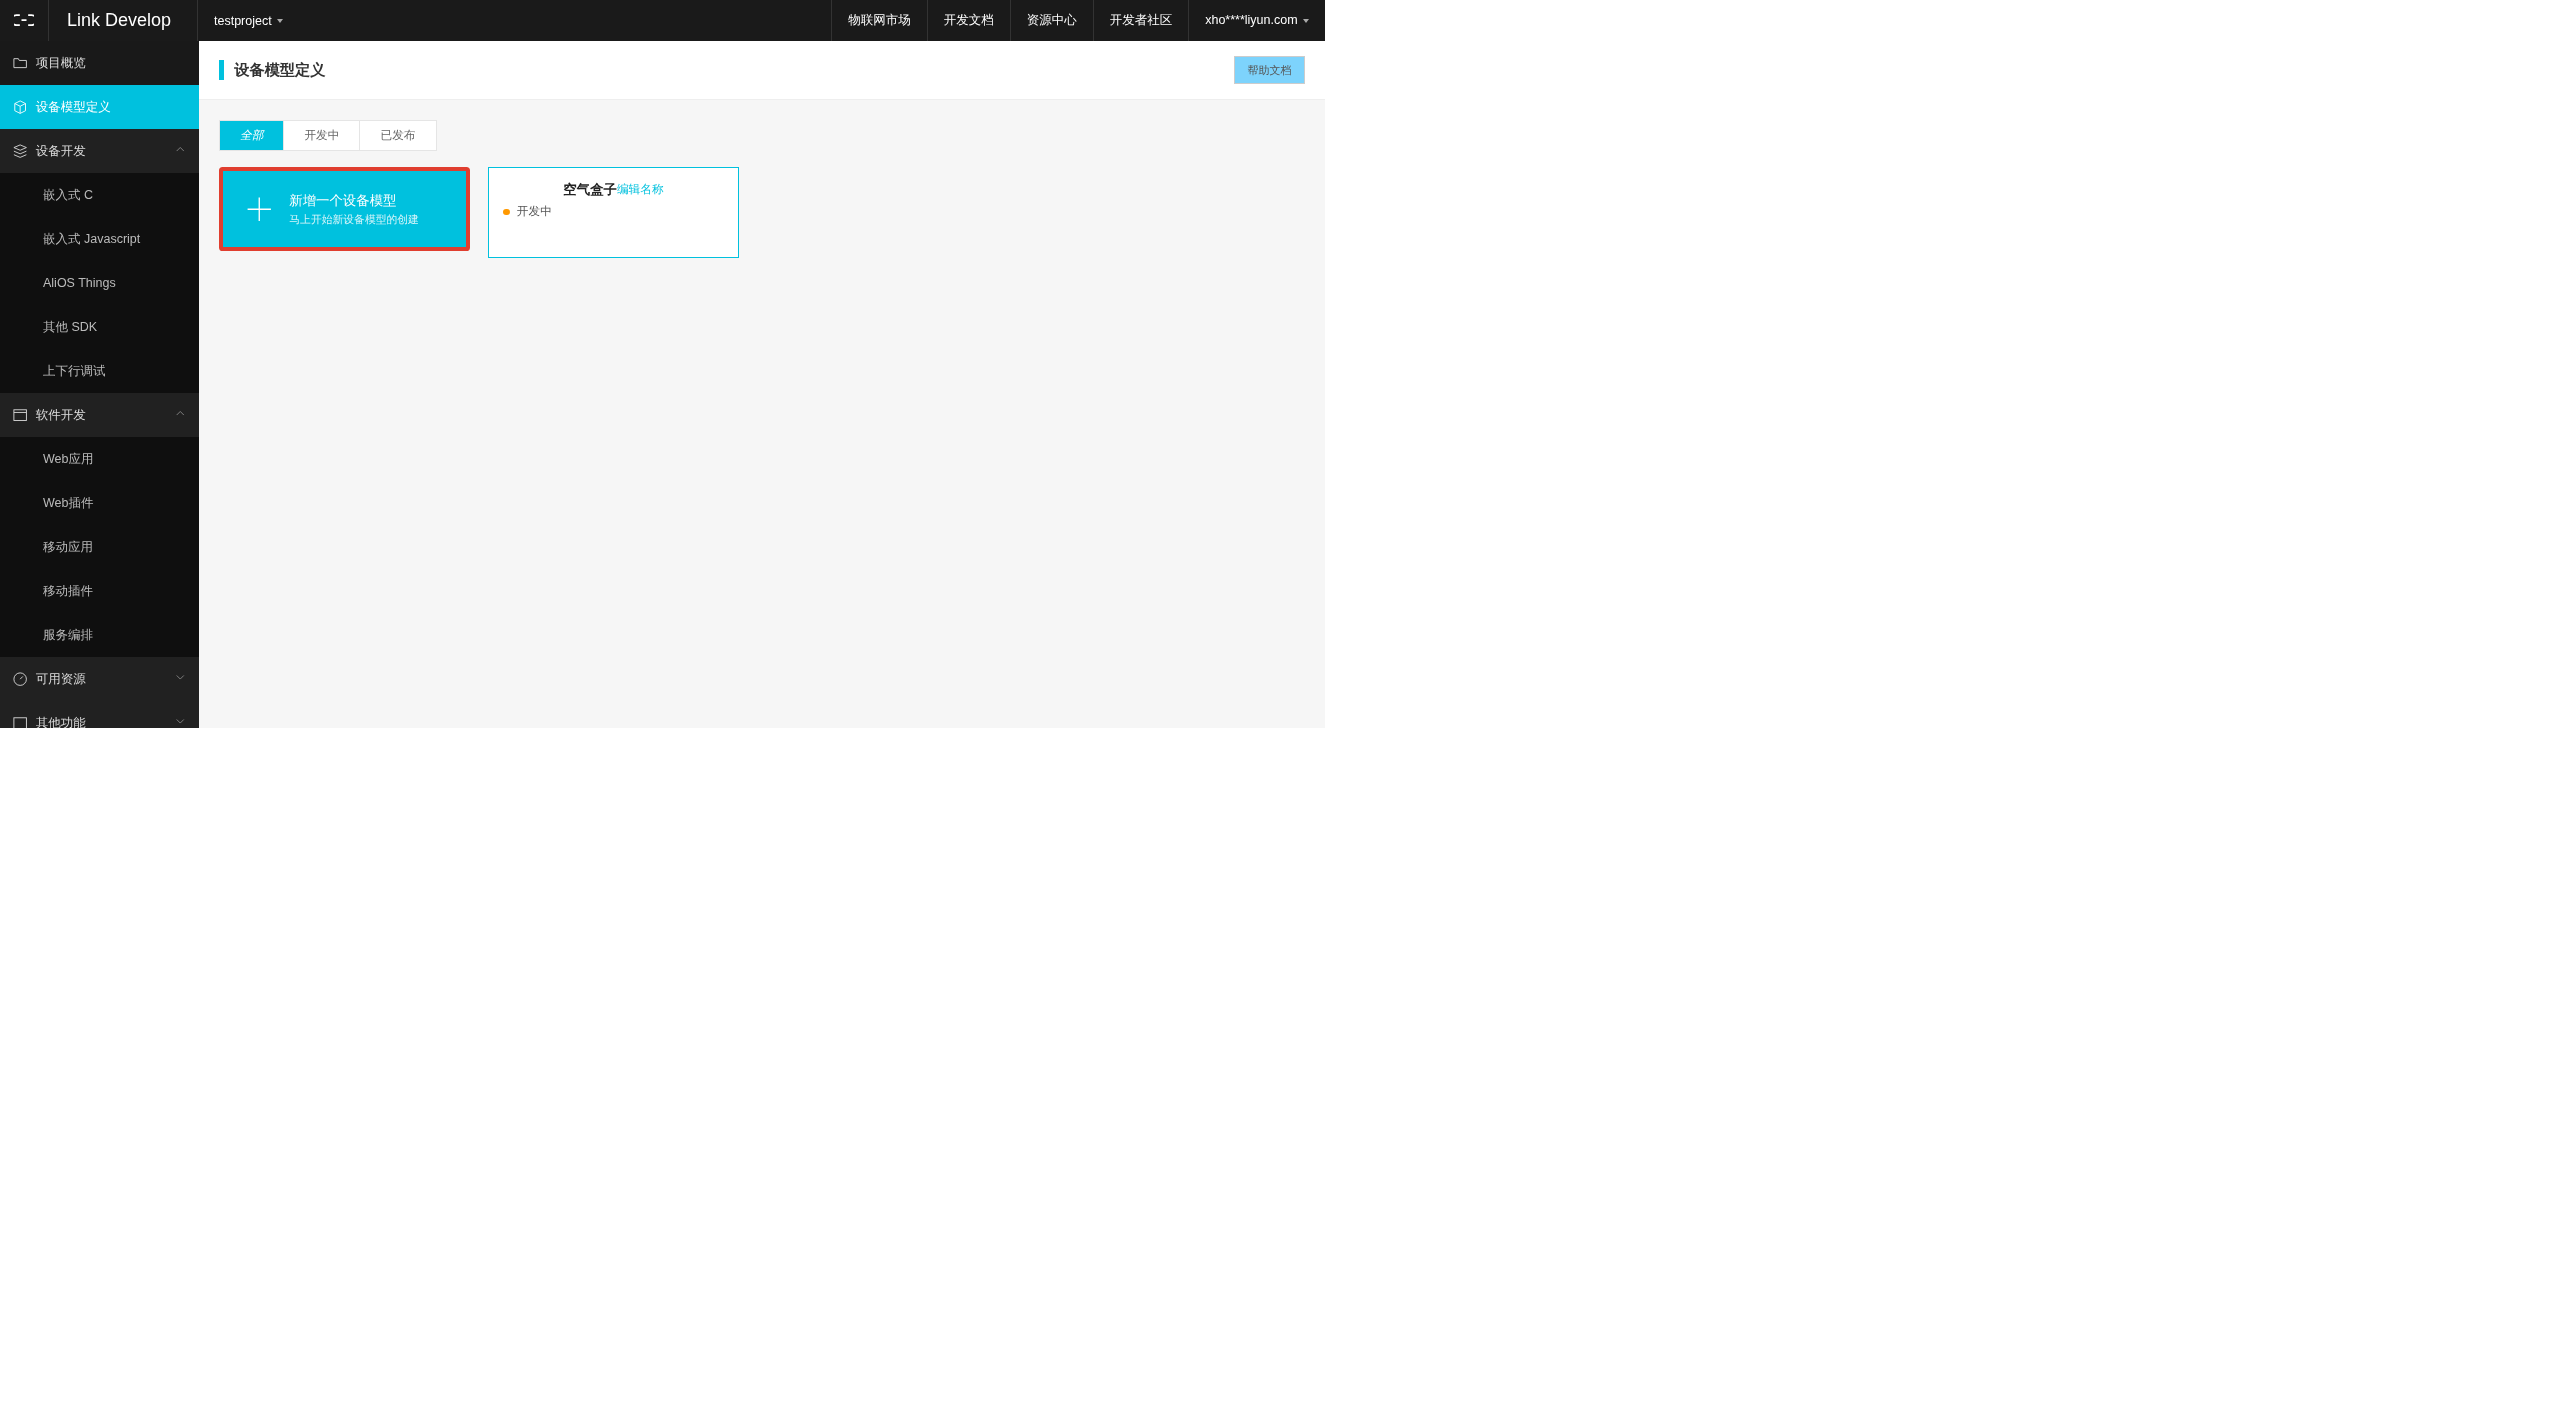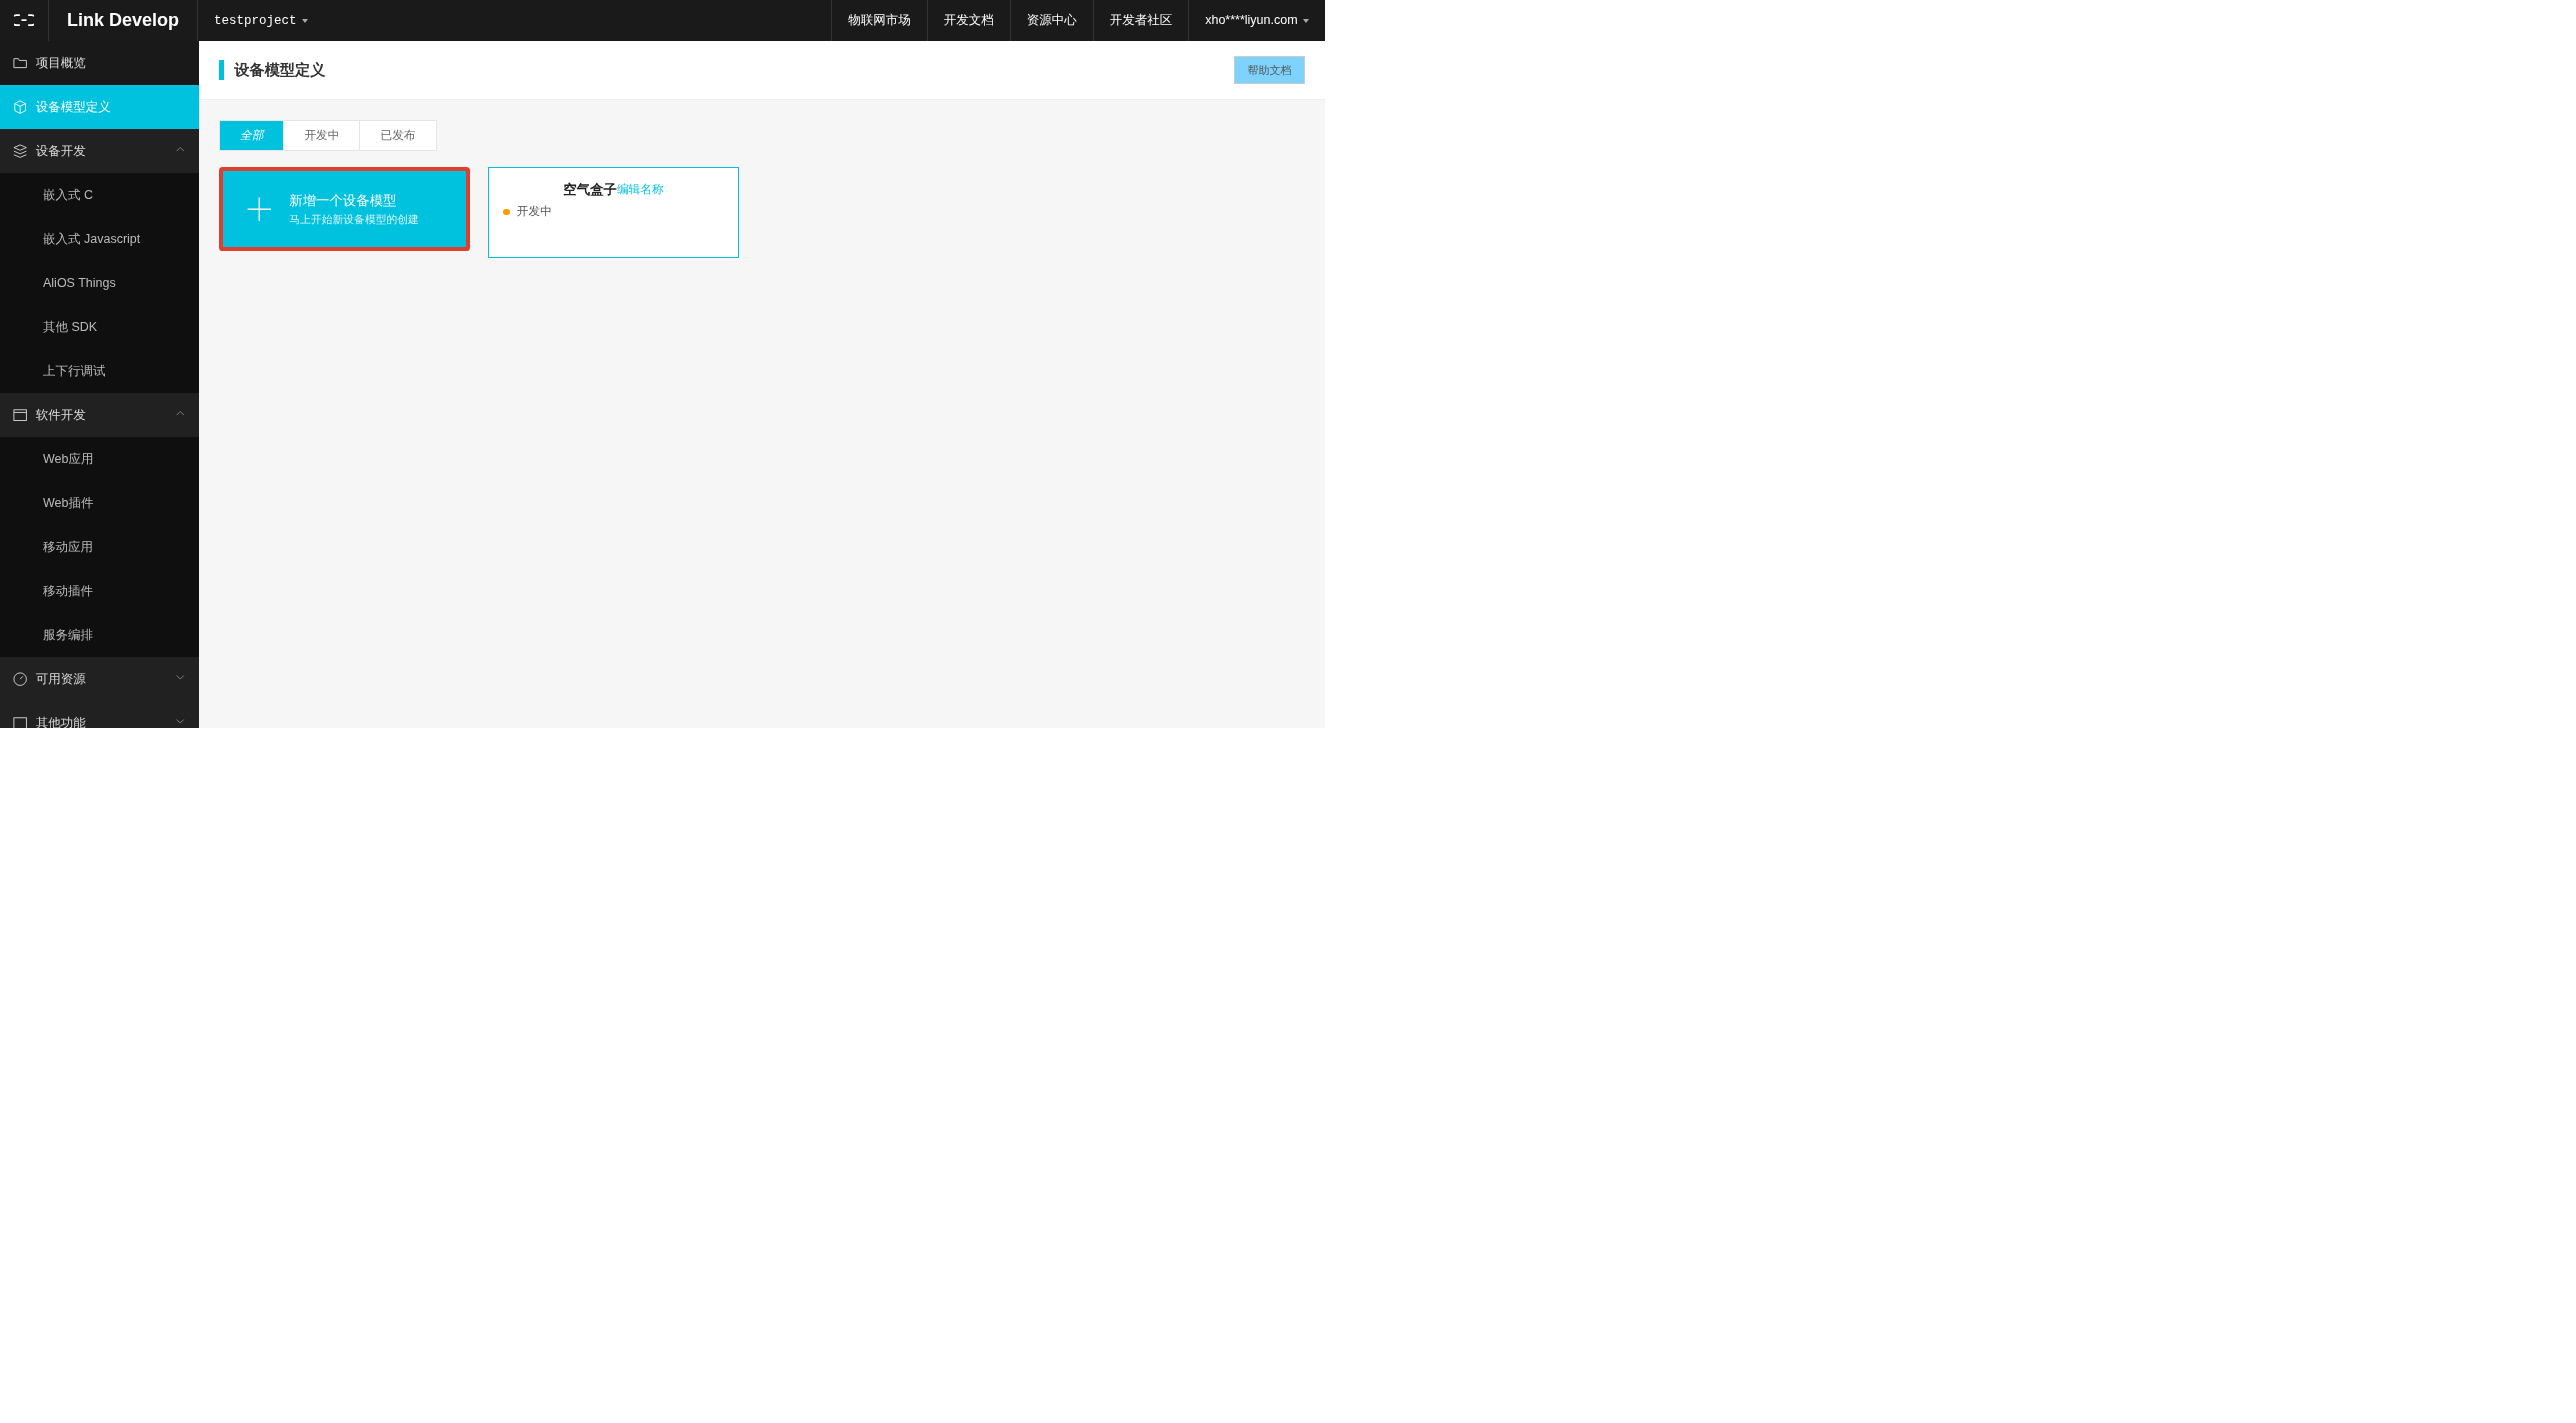--- a/index.html
+++ b/index.html
@@ -25,34 +25,33 @@
   height: 41px;
   display: flex;
   align-items: center;
   justify-content: center;
   border-right: 0.9px solid #333;
 }
 .header-logo-box svg { width: 20px; height: 14.3px; }
 .header-brand {
   padding: 0 18px;
   font-size: 18px;
-  font-weight: 700;
+  font-weight: 400;
   min-width: 149px;
   height: 41px;
   line-height: 41px;
   border-right: 0.9px solid #333;
 }
 .header-project {
   padding: 0 16px;
   font-size: 12.5px;
   display: flex;
   align-items: center;
   gap: 5.4px;
   cursor: pointer;
-  font-family: Liberation Mono, monospace;
 }
 .header-spacer { flex: 1; }
 .header-nav { display: flex; height: 41px; }
 .header-nav-item {
   padding: 0 16px;
   height: 41px;
   line-height: 41px;
   font-size: 12.5px;
   border-left: 0.9px solid #333;
   cursor: pointer;

